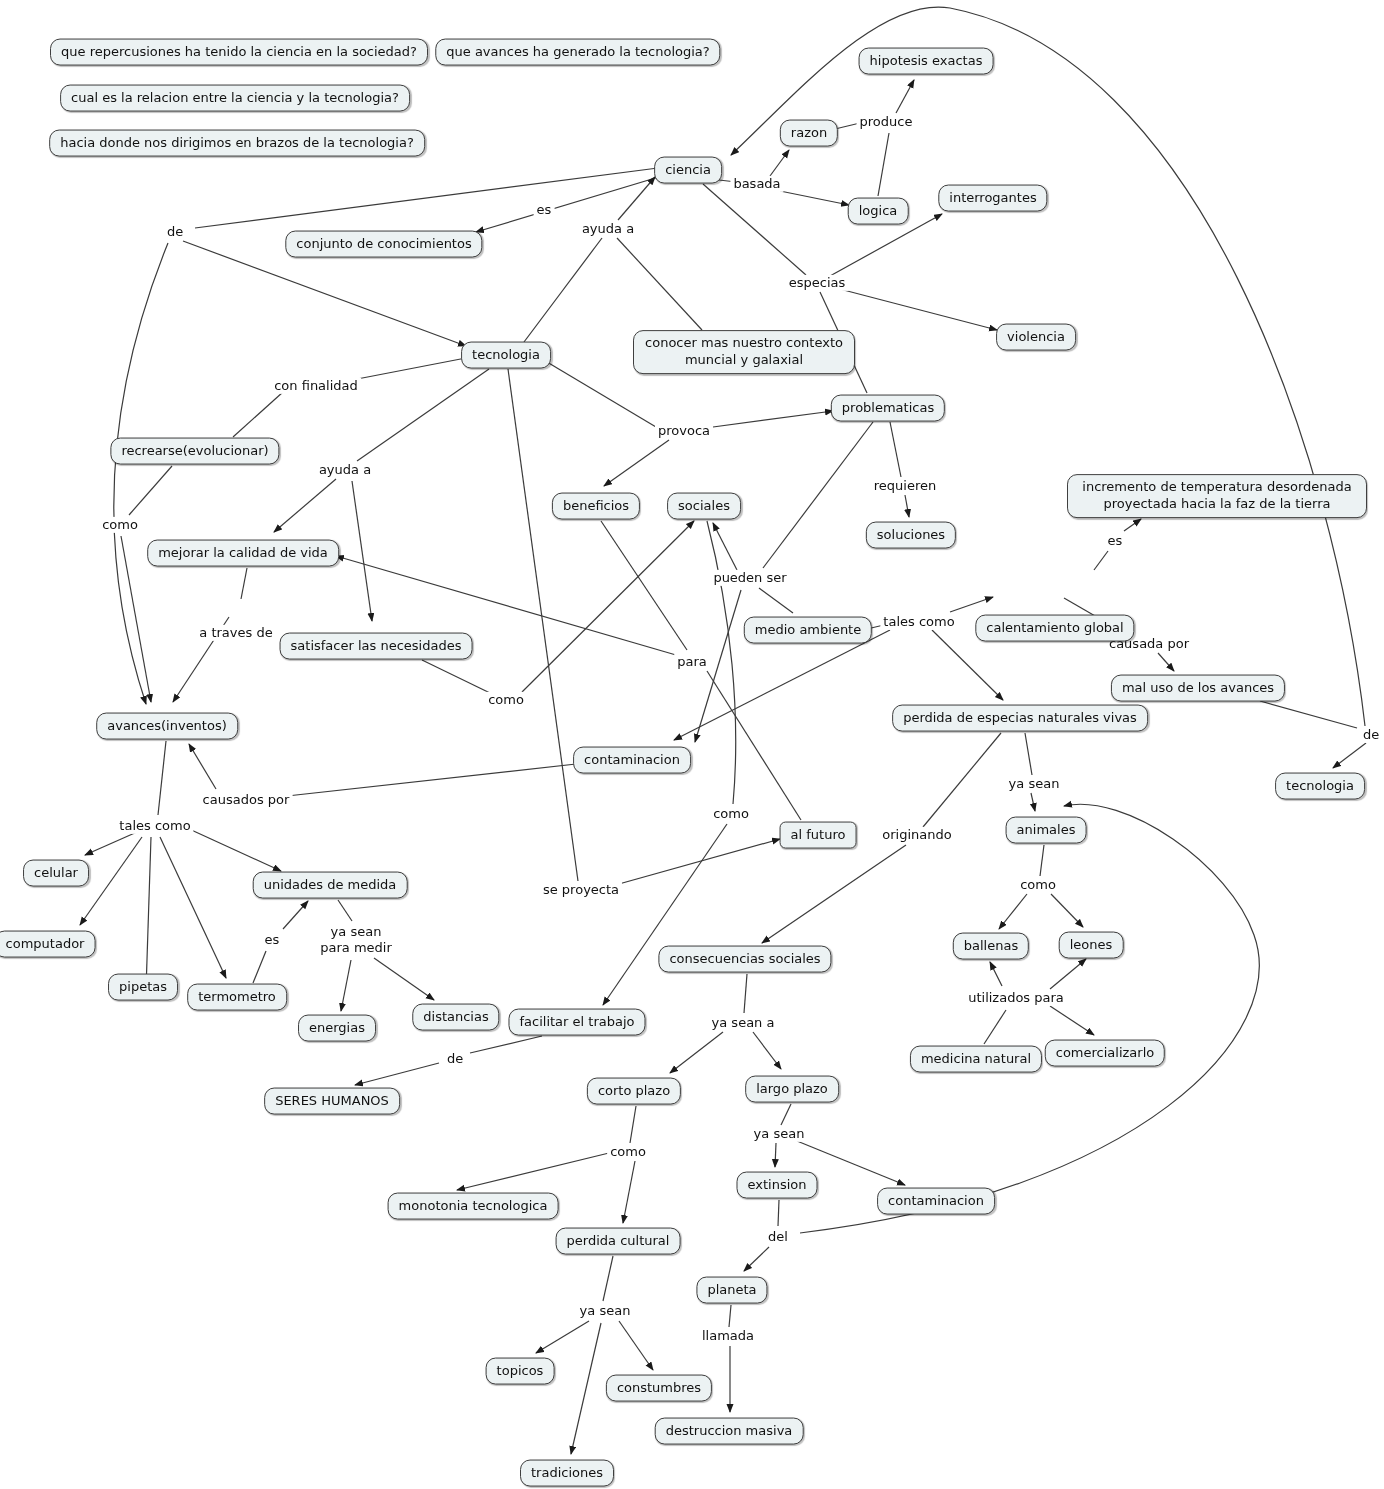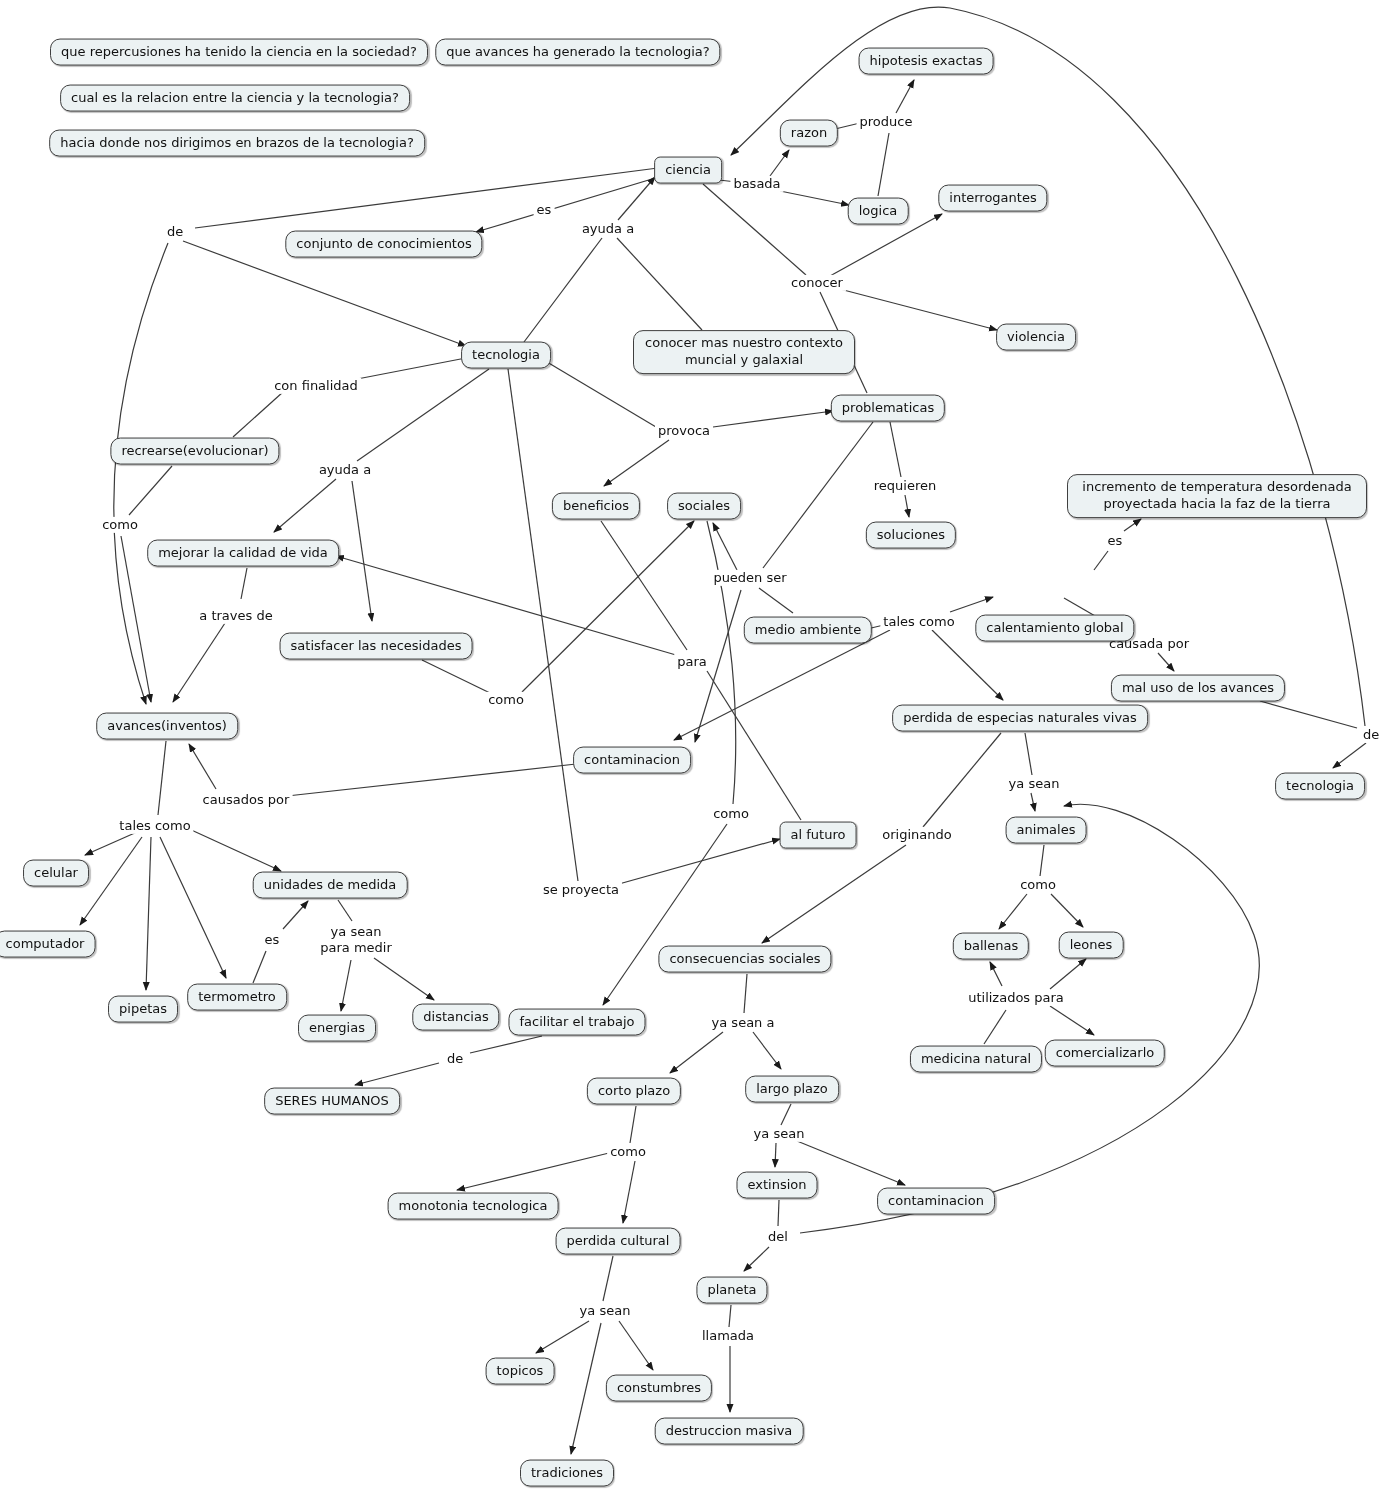--- a/index.html
+++ b/index.html
@@ -145,26 +145,26 @@
         <polyline points="619,1321 653,1370" fill="none" stroke="#3b3b3b" stroke-width="1.2" marker-end="url(#arrowhead)"></polyline>
         <polyline points="601,1323 571,1454" fill="none" stroke="#3b3b3b" stroke-width="1.2" marker-end="url(#arrowhead)"></polyline>
       </g>
   </svg>
   <div id="labels-layer">
       <div class="link-label" style="left: 175px; top: 232px;">de</div>
       <div class="link-label" style="left: 544px; top: 210px;">es</div>
       <div class="link-label" style="left: 608px; top: 229px;">ayuda a</div>
       <div class="link-label" style="left: 757px; top: 184px;">basada</div>
       <div class="link-label" style="left: 886px; top: 122px;">produce</div>
-      <div class="link-label" style="left: 817px; top: 283px;">conocer</div>
+      <div class="link-label" style="left: 817px; top: 283px;">especias</div>
       <div class="link-label" style="left: 316px; top: 386px;">con finalidad</div>
       <div class="link-label" style="left: 684px; top: 431px;">provoca</div>
       <div class="link-label" style="left: 345px; top: 470px;">ayuda a</div>
       <div class="link-label" style="left: 120px; top: 525px;">como</div>
-      <div class="link-label" style="left: 236px; top: 616px; text-align: center;">a traves de</div>
+      <div class="link-label" style="left: 236px; top: 633px; text-align: center;">a traves de</div>
       <div class="link-label" style="left: 905px; top: 486px;">requieren</div>
       <div class="link-label" style="left: 750px; top: 578px;">pueden ser</div>
       <div class="link-label" style="left: 1115px; top: 541px;">es</div>
       <div class="link-label" style="left: 919px; top: 622px;">tales como</div>
       <div class="link-label" style="left: 1149px; top: 644px;">causada por</div>
       <div class="link-label" style="left: 506px; top: 700px;">como</div>
       <div class="link-label" style="left: 692px; top: 662px;">para</div>
       <div class="link-label" style="left: 246px; top: 800px;">causados por</div>
       <div class="link-label" style="left: 155px; top: 826px;">tales como</div>
       <div class="link-label" style="left: 731px; top: 814px;">como</div>
@@ -183,21 +183,21 @@
       <div class="link-label" style="left: 779px; top: 1134px;">ya sean</div>
       <div class="link-label" style="left: 778px; top: 1237px;">del</div>
       <div class="link-label" style="left: 728px; top: 1336px;">llamada</div>
       <div class="link-label" style="left: 605px; top: 1311px;">ya sean</div>
     </div>
   <div id="nodes-layer">
       <div class="concept-node" style="left: 239px; top: 52px;">que repercusiones ha tenido  la ciencia en la sociedad?</div>
       <div class="concept-node" style="left: 578px; top: 52px;">que avances ha generado la tecnologia?</div>
       <div class="concept-node" style="left: 235px; top: 98px;">cual es la relacion entre la ciencia y la tecnologia?</div>
       <div class="concept-node" style="left: 237px; top: 143px;">hacia donde nos dirigimos en brazos de la tecnologia?</div>
-      <div class="concept-node" style="left: 688px; top: 170px; border-radius: 6px;">ciencia</div>
+      <div class="concept-node" style="left: 688px; top: 170px;">ciencia</div>
       <div class="concept-node" style="left: 809px; top: 133px;">razon</div>
       <div class="concept-node" style="left: 926px; top: 61px;">hipotesis exactas</div>
       <div class="concept-node" style="left: 878px; top: 211px;">logica</div>
       <div class="concept-node" style="left: 993px; top: 198px;">interrogantes</div>
       <div class="concept-node" style="left: 384px; top: 244px;">conjunto de conocimientos</div>
       <div class="concept-node" style="left: 506px; top: 355px;">tecnologia</div>
       <div class="concept-node wrap" style="left: 744px; top: 352px; width: 200px;">conocer mas nuestro contexto muncial y galaxial</div>
       <div class="concept-node" style="left: 1036px; top: 337px;">violencia</div>
       <div class="concept-node" style="left: 888px; top: 408px;">problematicas</div>
       <div class="concept-node" style="left: 195px; top: 451px;">recrearse(evolucionar)</div>
@@ -212,21 +212,21 @@
       <div class="concept-node" style="left: 1198px; top: 688px;">mal  uso de los avances</div>
       <div class="concept-node" style="left: 1020px; top: 718px;">perdida de especias naturales vivas</div>
       <div class="concept-node" style="left: 167px; top: 726px;">avances(inventos)</div>
       <div class="concept-node" style="left: 632px; top: 760px;">contaminacion</div>
       <div class="concept-node" style="left: 818px; top: 835px; border-radius: 6px;">al futuro</div>
       <div class="concept-node" style="left: 1320px; top: 786px;">tecnologia</div>
       <div class="concept-node" style="left: 1046px; top: 830px;">animales</div>
       <div class="concept-node" style="left: 56px; top: 873px;">celular</div>
       <div class="concept-node" style="left: 45px; top: 944px;">computador</div>
       <div class="concept-node" style="left: 330px; top: 885px;">unidades de medida</div>
-      <div class="concept-node" style="left: 143px; top: 1009px;">pipetas</div>
+      <div class="concept-node" style="left: 143px; top: 987px;">pipetas</div>
       <div class="concept-node" style="left: 237px; top: 997px;">termometro</div>
       <div class="concept-node" style="left: 337px; top: 1028px;">energias</div>
       <div class="concept-node" style="left: 456px; top: 1017px;">distancias</div>
       <div class="concept-node" style="left: 577px; top: 1022px;">facilitar el trabajo</div>
       <div class="concept-node" style="left: 332px; top: 1101px;">SERES HUMANOS</div>
       <div class="concept-node" style="left: 991px; top: 946px;">ballenas</div>
       <div class="concept-node" style="left: 1091px; top: 945px;">leones</div>
       <div class="concept-node" style="left: 976px; top: 1059px;">medicina natural</div>
       <div class="concept-node" style="left: 1105px; top: 1053px;">comercializarlo</div>
       <div class="concept-node" style="left: 745px; top: 959px;">consecuencias sociales</div>

